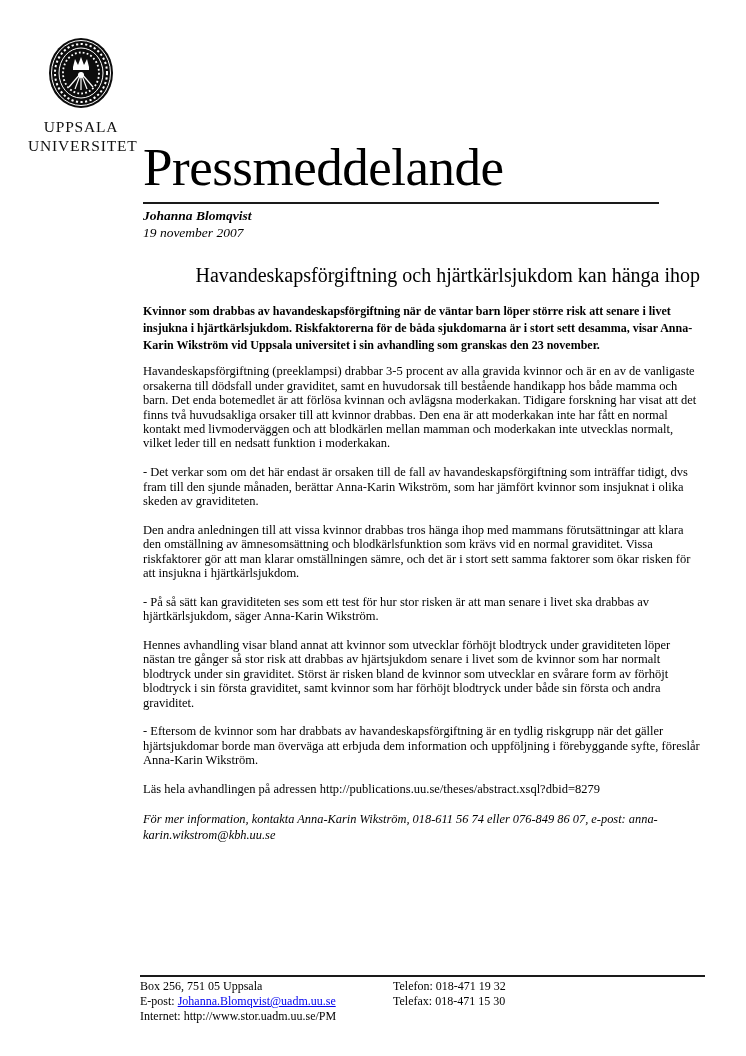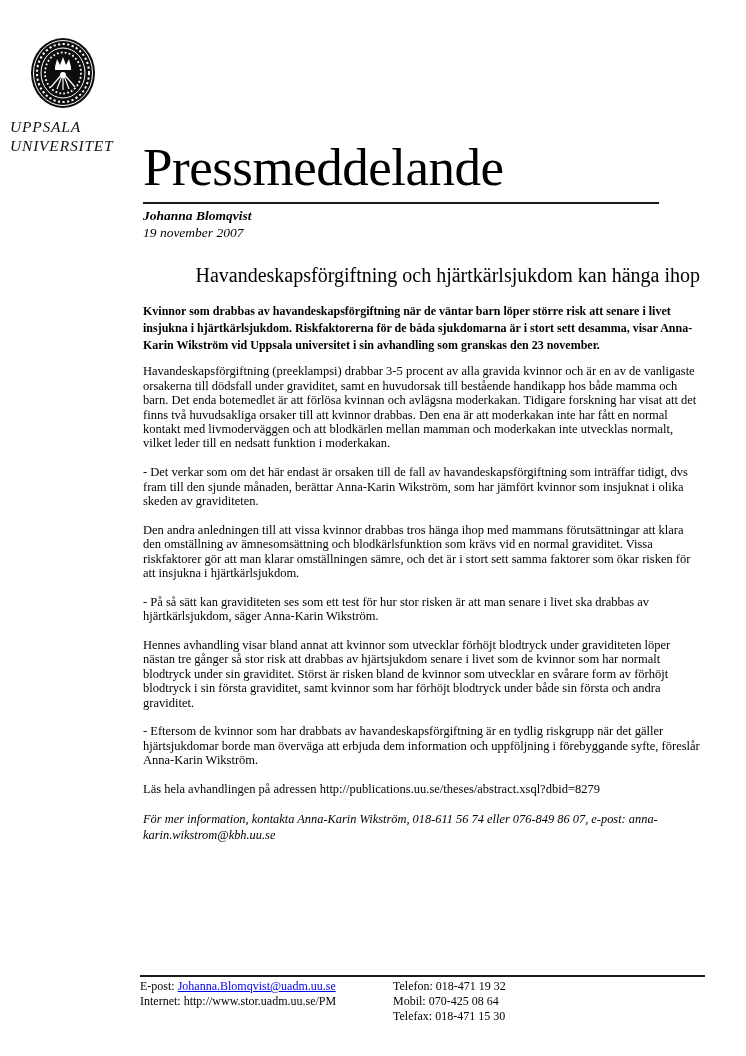--- a/index.html
+++ b/index.html
@@ -7,21 +7,21 @@
   body {
     width: 746px; height: 1056px;
     position: relative;
     font-family: "Liberation Serif", "DejaVu Serif", serif;
     color: #000000;
     overflow: hidden;
   }
   .page { position: absolute; inset: 0; background: #fff; }
 
   
-  .logo-block { position: absolute; left: 10px; top: 37px; width: 106px; text-align: left; font-style: italic; }
+  .logo-block { position: absolute; left: 28px; top: 37px; width: 106px; text-align: center; }
   .seal { display: block; margin: 0 auto 8px auto; }
   .wordmark { font-size: 15.5px; line-height: 19px; letter-spacing: 0.8px; color: #111; }
   .wordmark span { display: block; white-space: nowrap; }
 
   
   .main-col { position: absolute; left: 143px; top: 136px; width: 557px; }
   h1.title {
     margin-top: 4px;
     font-size: 53px; line-height: 54px; font-weight: normal;
     letter-spacing: -0.5px; white-space: nowrap;
@@ -114,24 +114,24 @@
 
     <p class="link-line">Läs hela avhandlingen på adressen http://publications.uu.se/theses/abstract.xsql?dbid=8279</p>
 
     <p class="contact-note">För mer information, kontakta Anna-Karin Wikström, 018-611 56 74 eller 076-849 86 07, e-post: anna-karin.wikstrom@kbh.uu.se</p>
   </div>
 
   <div class="footer">
     <div class="footer-rule"></div>
     <div class="footer-cols">
       <div class="footer-col-left">
+        <div>Box 256, 751 05 Uppsala</div>
         <div><span>E-post: </span><a class="email-link">Johanna.Blomqvist@uadm.uu.se</a></div>
         <div>Internet: http://www.stor.uadm.uu.se/PM</div>
       </div>
       <div class="footer-col-right">
         <div>Telefon: 018-471 19 32</div>
-        <div>Mobil: 070-425 08 64</div>
         <div>Telefax: 018-471 15 30</div>
       </div>
     </div>
   </div>
 
 </div>
 
 </body></html>

